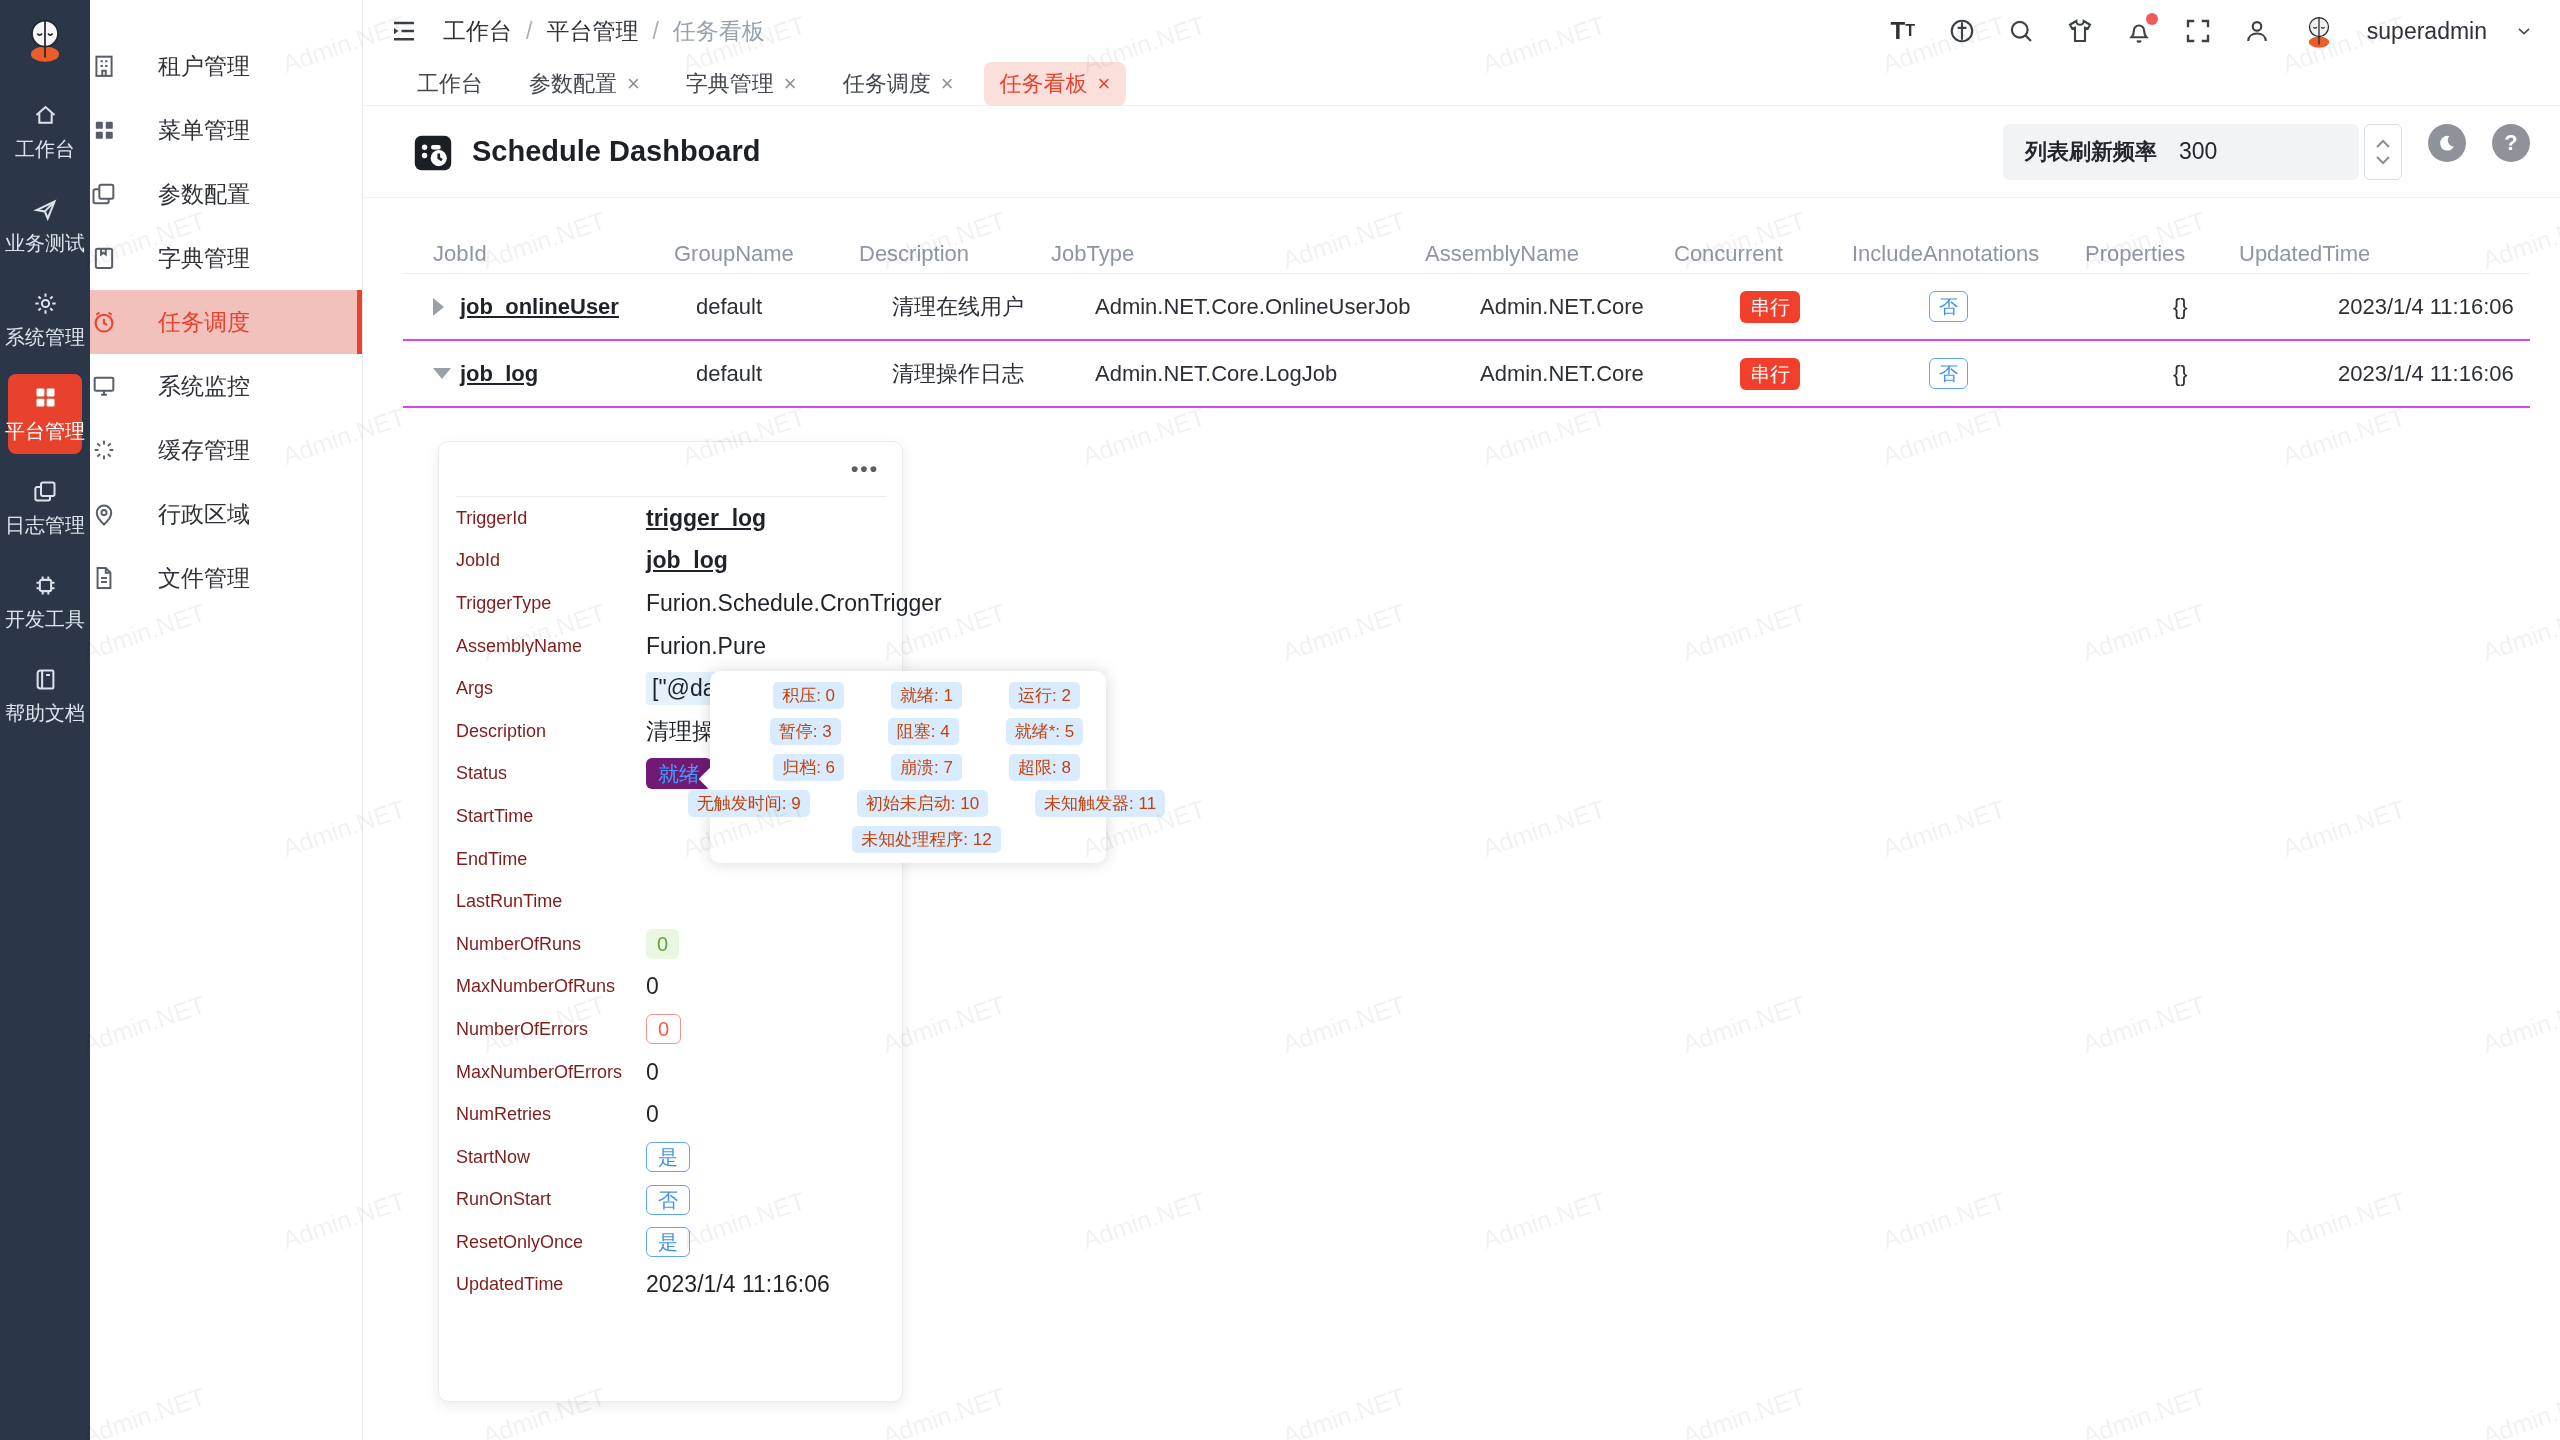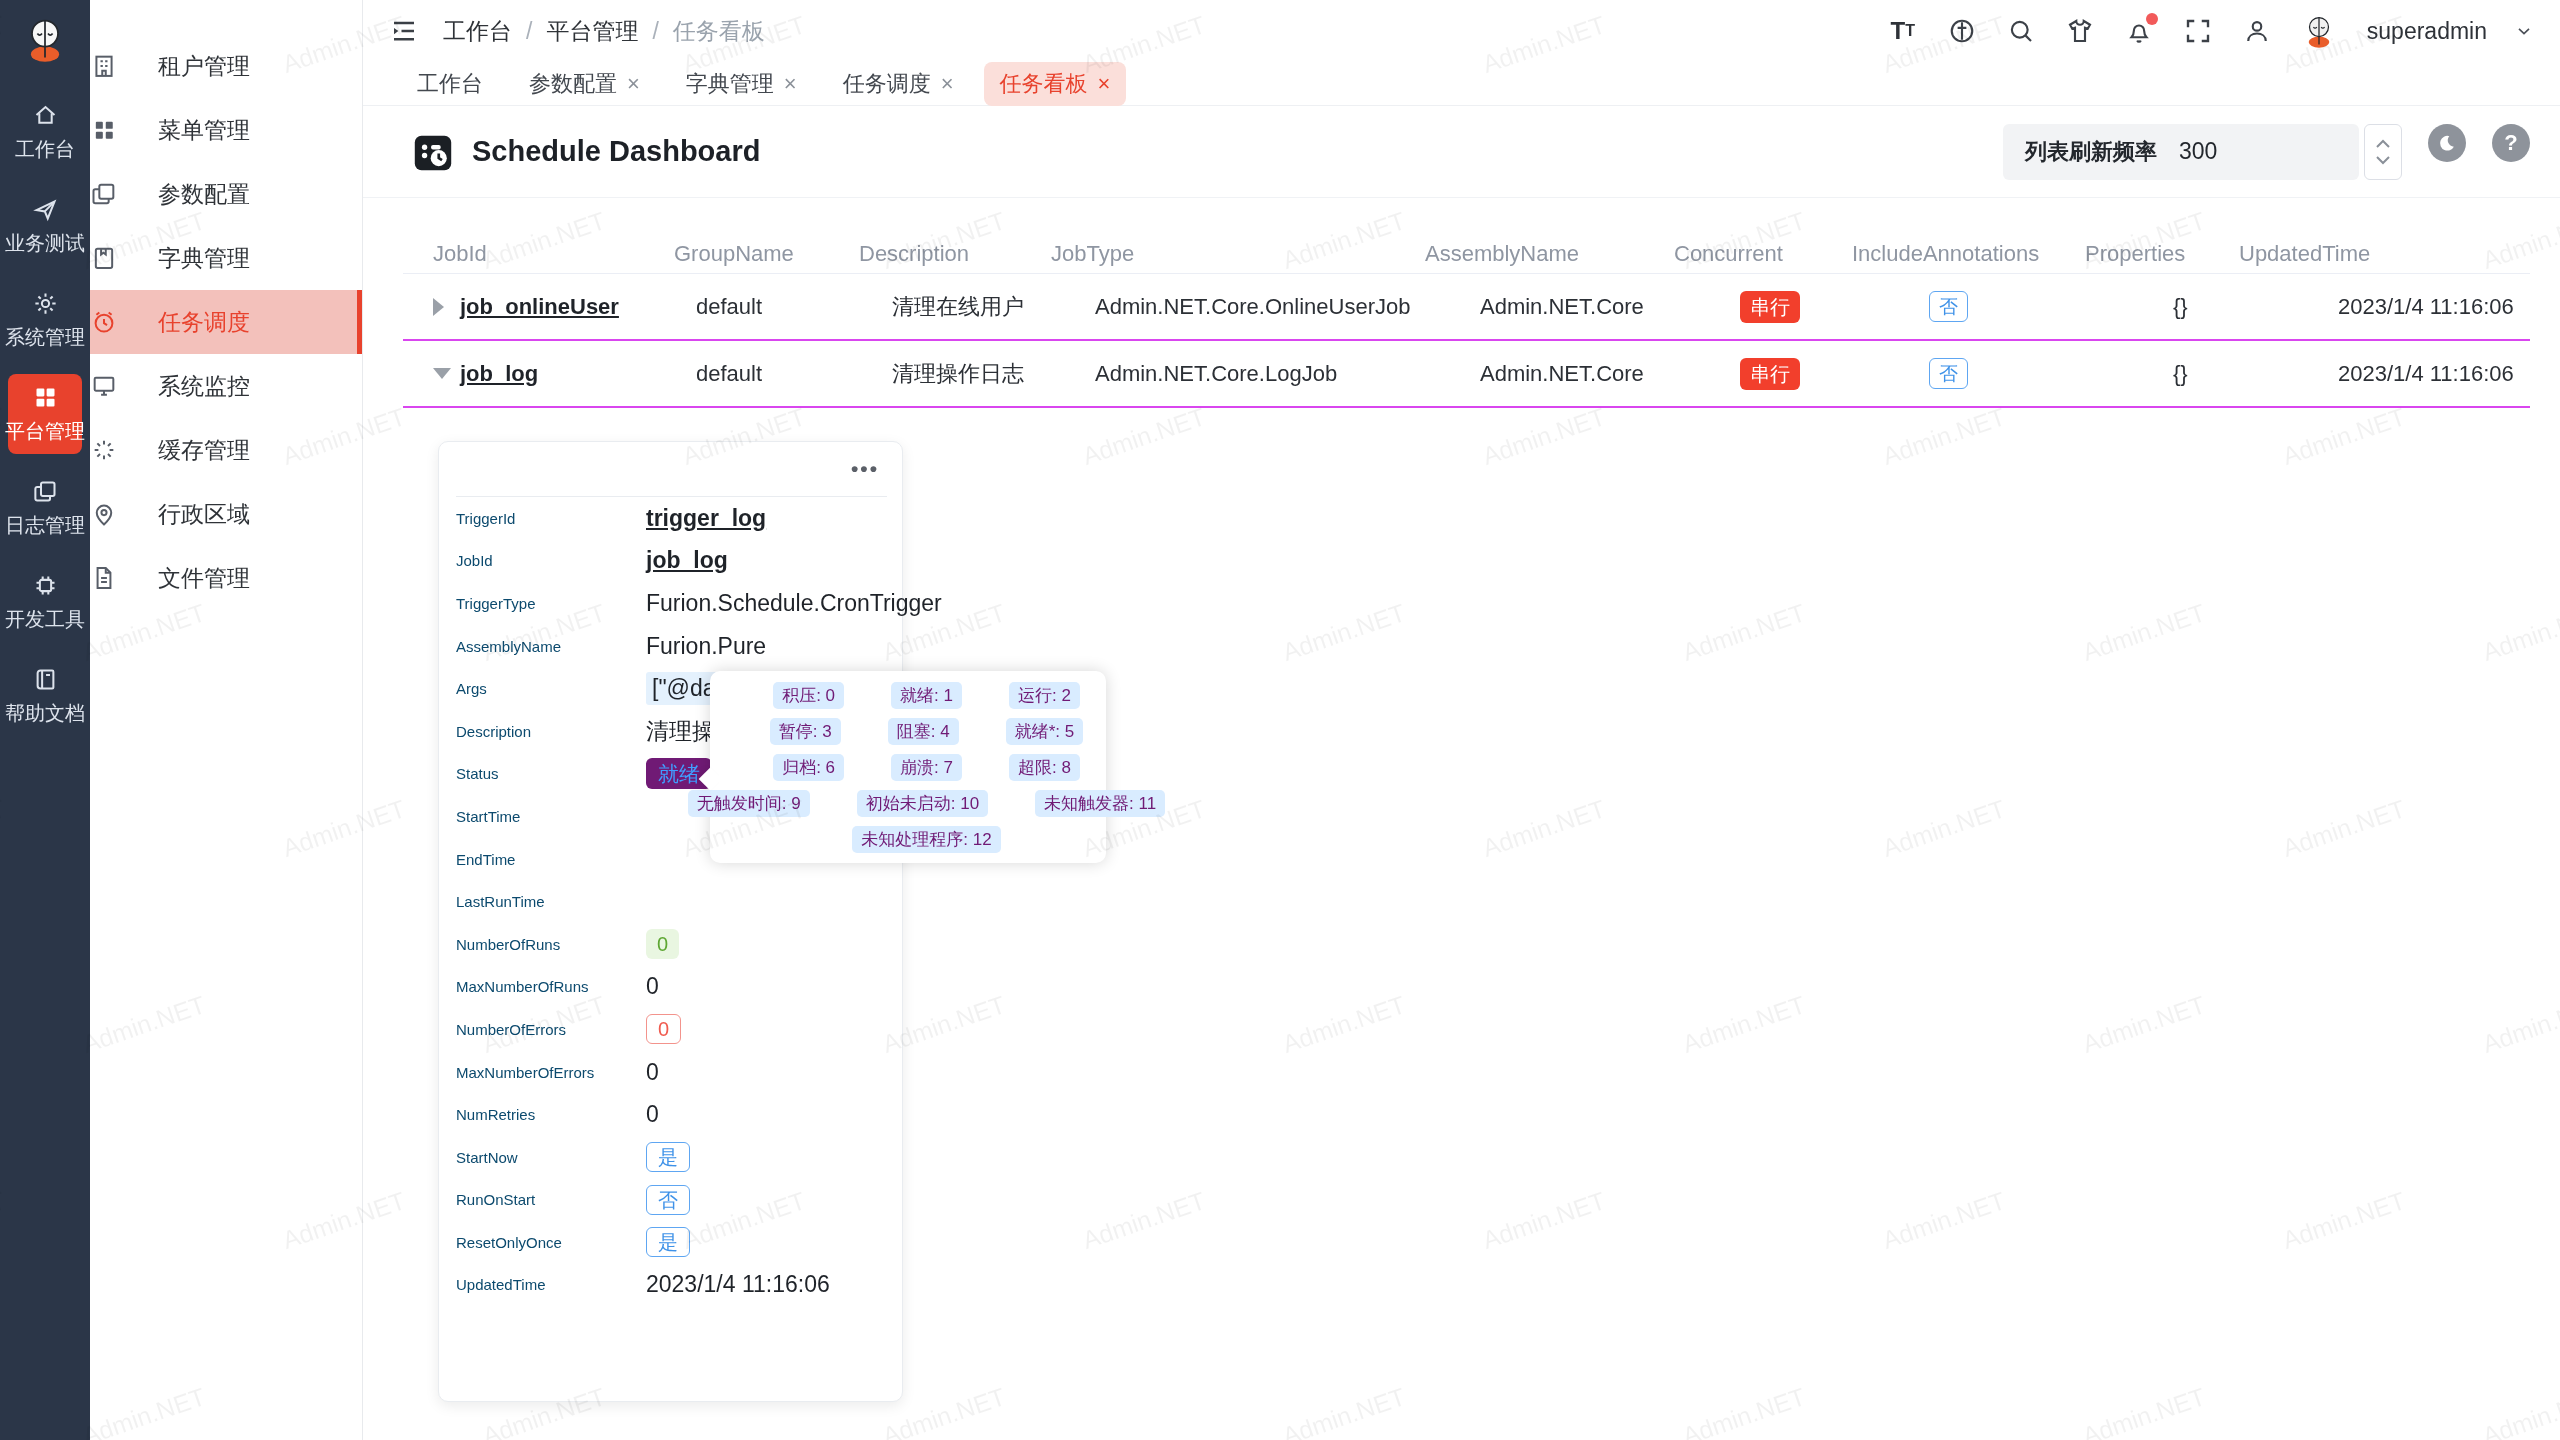--- a/index.html
+++ b/index.html
@@ -85,38 +85,38 @@
     font-size:19px; padding:5px 9px; border-radius:6px; line-height:1; }
   .more-dots { font-size:21px; letter-spacing:2px; color:#5b6068; font-weight:700; cursor:pointer; justify-self:start; }
 
   
   .panel { position:absolute; left:438px; top:441px; width:465px; height:961px; background:#fff;
     border:1px solid #e9ecf0; border-radius:10px; box-shadow:0 4px 14px rgba(0,0,0,.08); z-index:5;
     padding:0 15px 0 17px; }
   .panel-head { height:55px; display:flex; align-items:center; justify-content:flex-end;
     border-bottom:1px solid #e9ecf0; padding-right:8px; }
   .d-row { height:42.6px; display:flex; align-items:center; }
-  .d-label { width:190px; font-size:15px; color:#0c4a6e; flex:none; }
+  .d-label { width:190px; font-size:18px; color:#7f1d1d; flex:none; }
   .d-val { font-size:23px; color:#1f2329; white-space:nowrap; }
   .d-val.link { font-weight:700; text-decoration:underline; cursor:pointer; }
   .d-val.hl { background:#e4f1fd; padding:3px 6px; border-radius:3px; }
   .tag-lblue { background:#701a75; color:#409eff; font-size:21px; padding:5px 12px; border-radius:6px; line-height:1; }
   .tag-green-fill { background:#6cb13e; color:#fff; font-size:20px; padding:6px 11px; border-radius:6px; line-height:1; }
   .tag-green-lt { background:#e9f6e1; color:#5ea733; font-size:20px; padding:5px 11px; border-radius:6px; line-height:1; }
   .tag-red-o { background:#fff; color:#f05b4f; border:1px solid #f3938c; font-size:20px; padding:4px 11px; border-radius:6px; line-height:1; }
   .tag-blue-o2 { background:#fff; color:#3f92e8; border:1px solid #5ea6f2; font-size:20px; padding:4px 11px; border-radius:6px; line-height:1; }
 
   
   .tooltip { position:absolute; left:710px; top:671px; width:396px; height:192px; background:#fff;
     border-radius:10px; box-shadow:0 0 16px rgba(0,0,0,.16); z-index:6;
     display:flex; flex-direction:column; justify-content:center; gap:9px; padding:14px 12px; }
   .tooltip::before { content:""; position:absolute; left:-8px; top:100px; width:16px; height:16px;
     background:#fff; transform:rotate(45deg); box-shadow:-3px 3px 6px rgba(0,0,0,.05); }
   .tip-row { display:flex; justify-content:center; gap:10px; }
-  .tip-tag { background:#d9ecff; color:#701a75; font-size:17px; padding:5px 9px; border-radius:5px;
+  .tip-tag { background:#d9ecff; color:#c2410c; font-size:17px; padding:5px 9px; border-radius:5px;
     line-height:1; white-space:nowrap;margin-left:37px; }
 
   
   .wm-layer { position:absolute; inset:0; z-index:9; pointer-events:none; overflow:hidden; }
   .wm { position:absolute; font-size:25px; color:rgba(0,0,0,.055); transform:rotate(-19deg); white-space:nowrap; }
 </style>
 </head>
 <body>
 
 <div class="rail">

